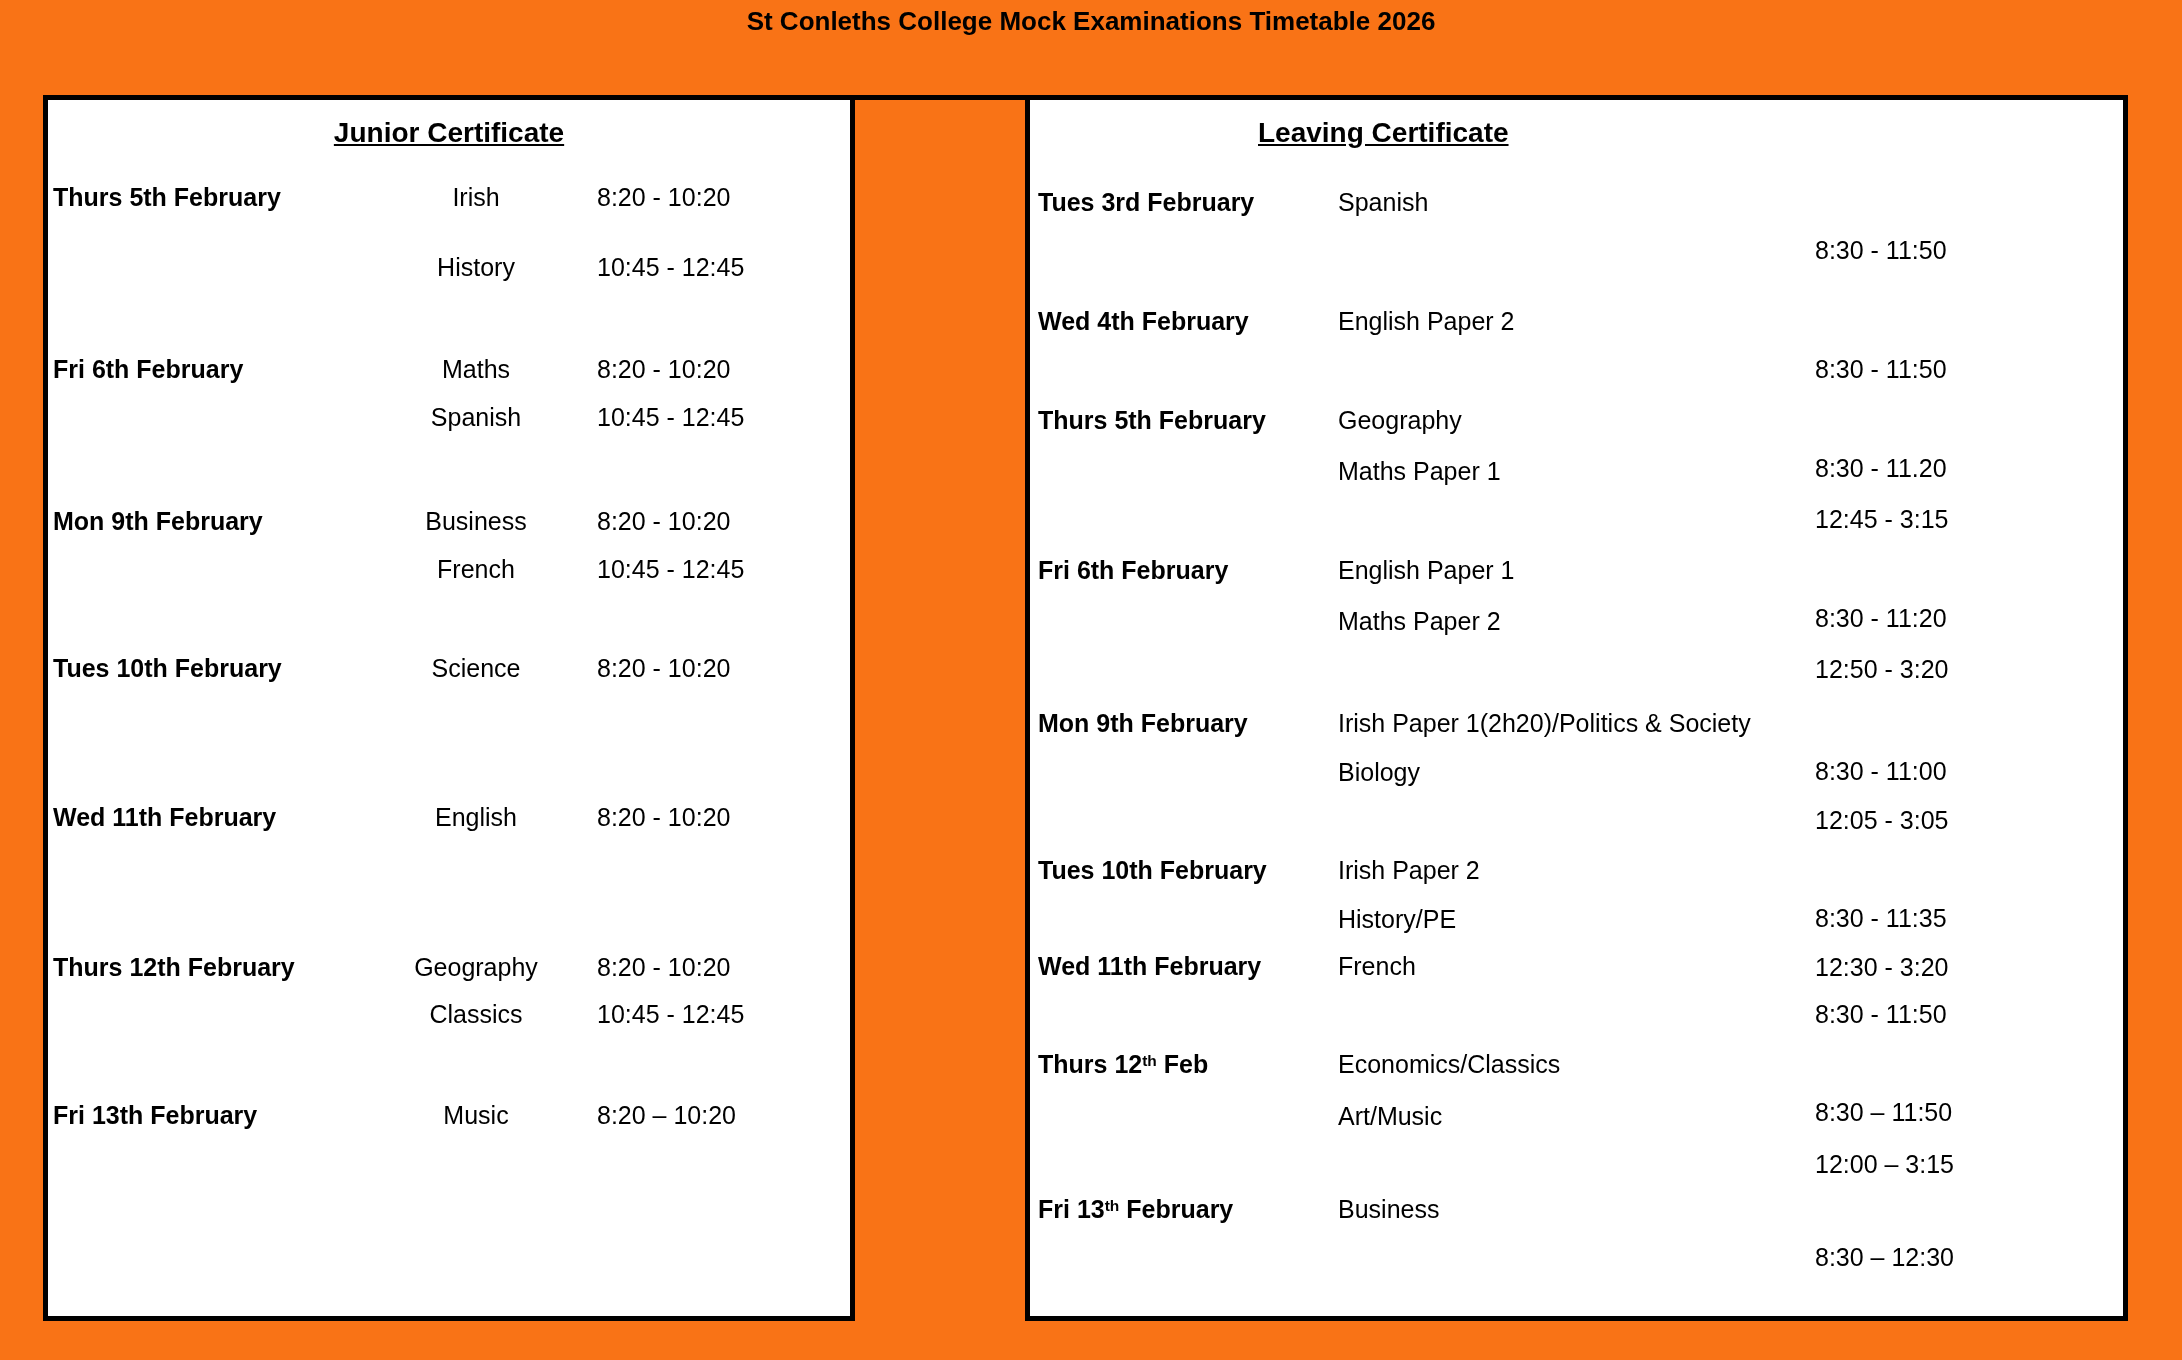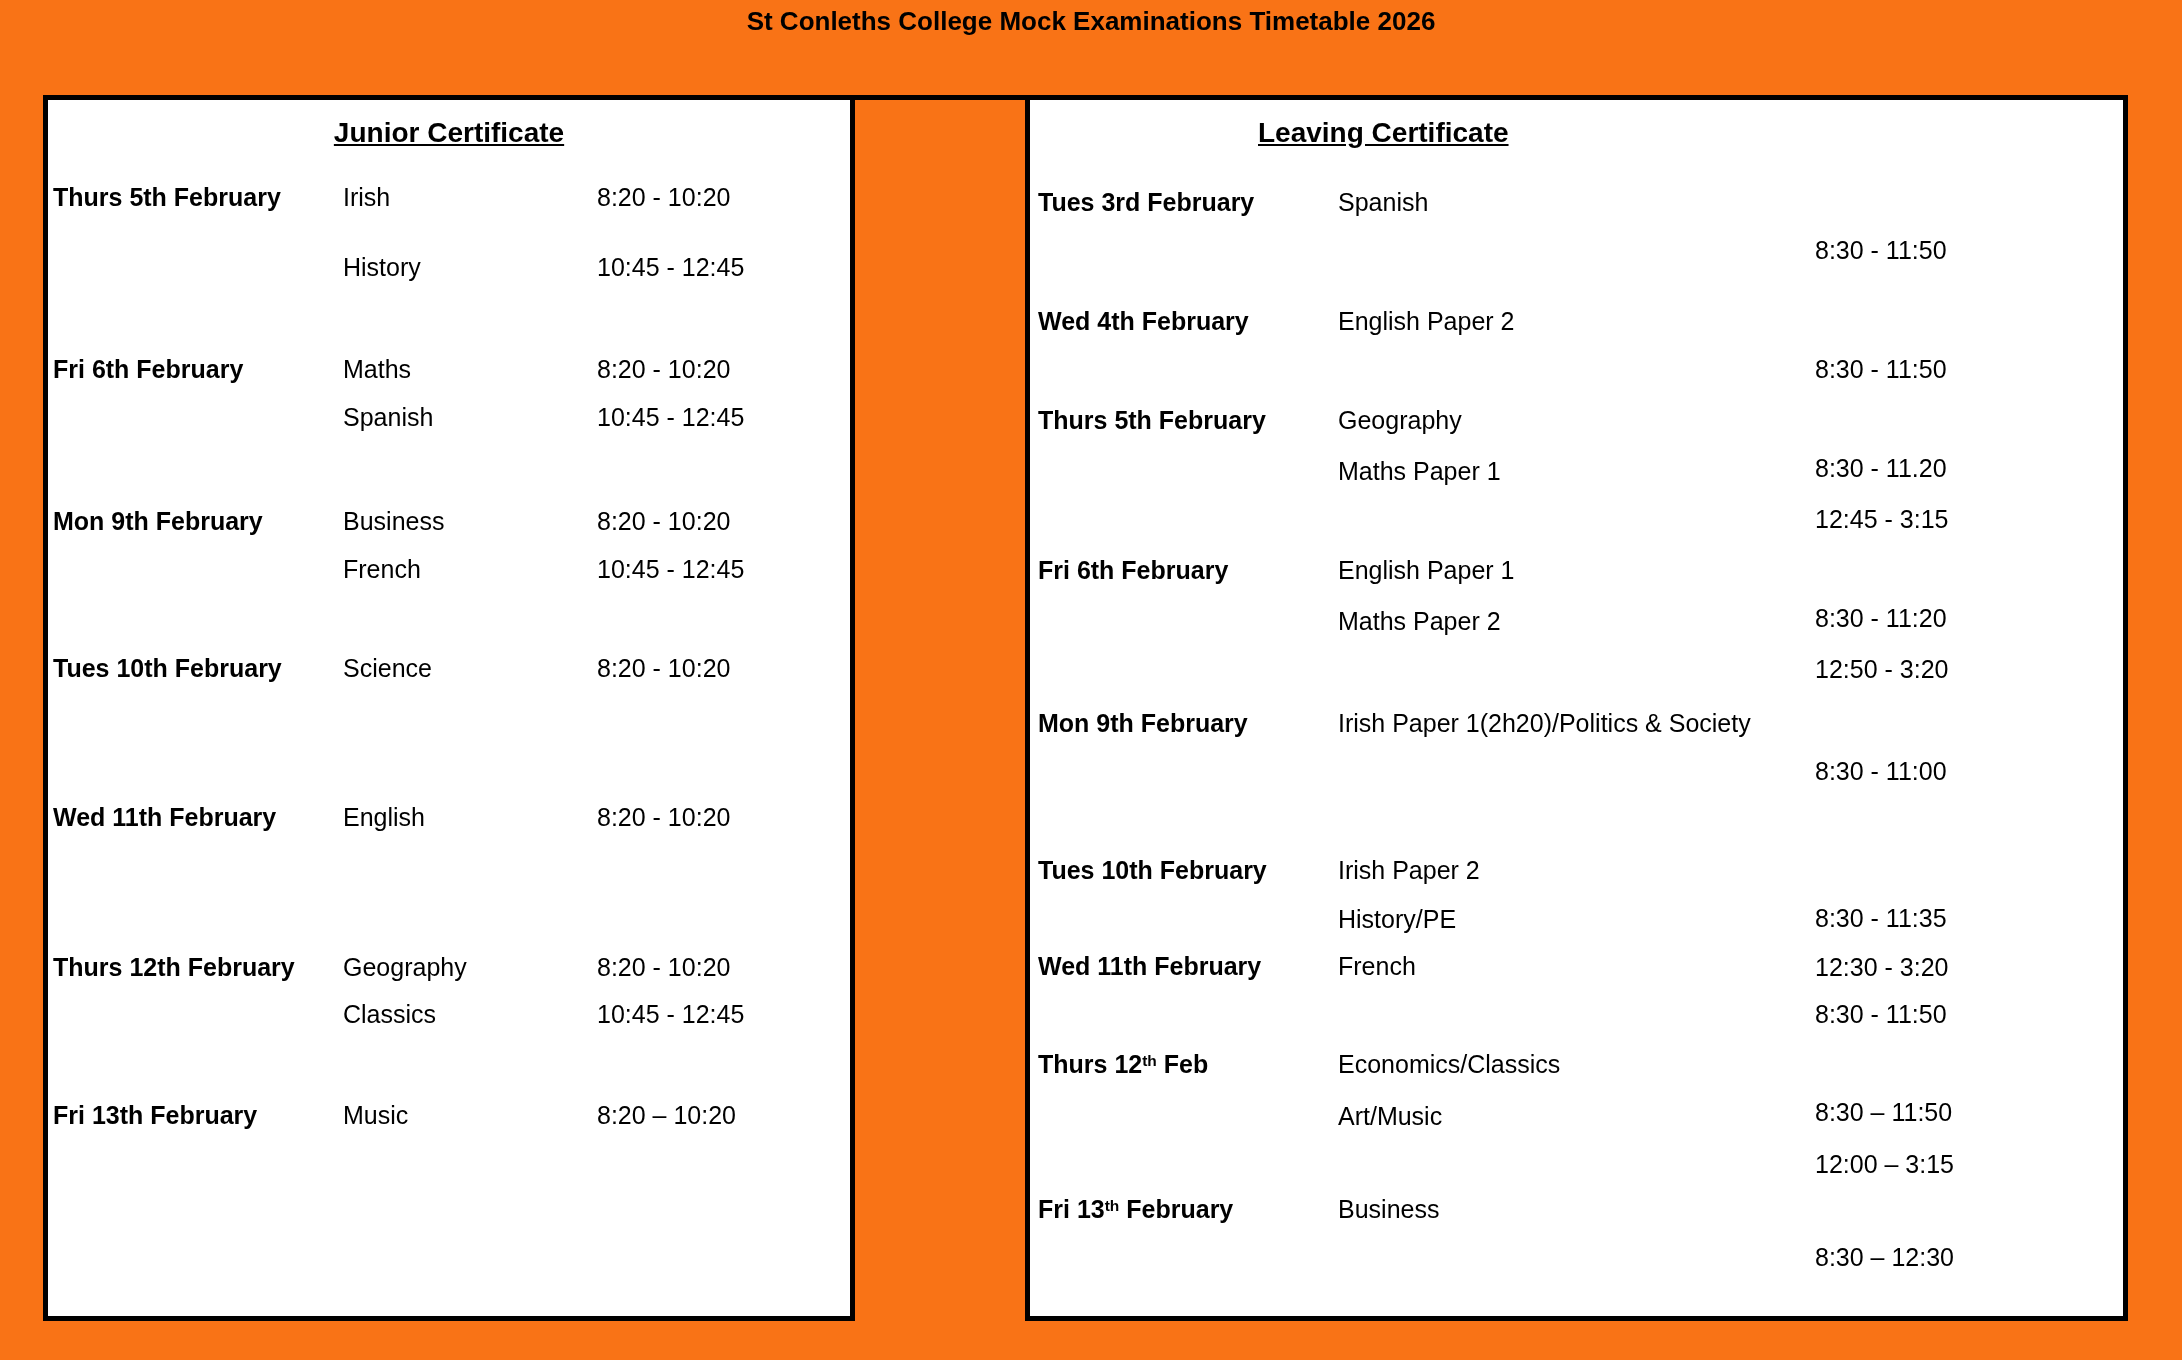--- a/index.html
+++ b/index.html
@@ -67,21 +67,21 @@
   sup.ord {
     font-size: 62%;
     font-weight: bold;
     position: relative;
     top: -0.45em;
     vertical-align: baseline;
     line-height: 0;
   }
   
   #junior-box .date    { left: 5px; }
-  #junior-box .subject { left: 295px; width: 250px; }
+  #junior-box .subject { left: 303px; width: 250px; text-align: center; }
   #junior-box .time    { left: 549px; }
   
   #leaving-box .date    { left: 8px; }
   #leaving-box .subject { left: 308px; }
   #leaving-box .time    { left: 785px; margin-top: 48px; }
 </style>
 </head>
 <body>
 
 <div id="page">
@@ -181,20 +181,25 @@
     <div class="row" style="top:505px">
       <span class="cell date"></span>
       <span class="cell subject">Maths Paper 2</span>
       <span class="cell time">12:50 - 3:20</span>
     </div>
     <div class="row" style="top:607px">
       <span class="cell date">Mon 9th February</span>
       <span class="cell subject">Irish Paper 1(2h20)/Politics &amp; Society</span>
       <span class="cell time">8:30 - 11:00</span>
     </div>
+    <div class="row" style="top:656px">
+      <span class="cell date"></span>
+      <span class="cell subject">Biology</span>
+      <span class="cell time">12:05 - 3:05</span>
+    </div>
     <div class="row" style="top:754px">
       <span class="cell date">Tues 10th February</span>
       <span class="cell subject">Irish Paper 2</span>
       <span class="cell time">8:30 - 11:35</span>
     </div>
     <div class="row" style="top:803px">
       <span class="cell date"></span>
       <span class="cell subject">History/PE</span>
       <span class="cell time">12:30 - 3:20</span>
     </div>

